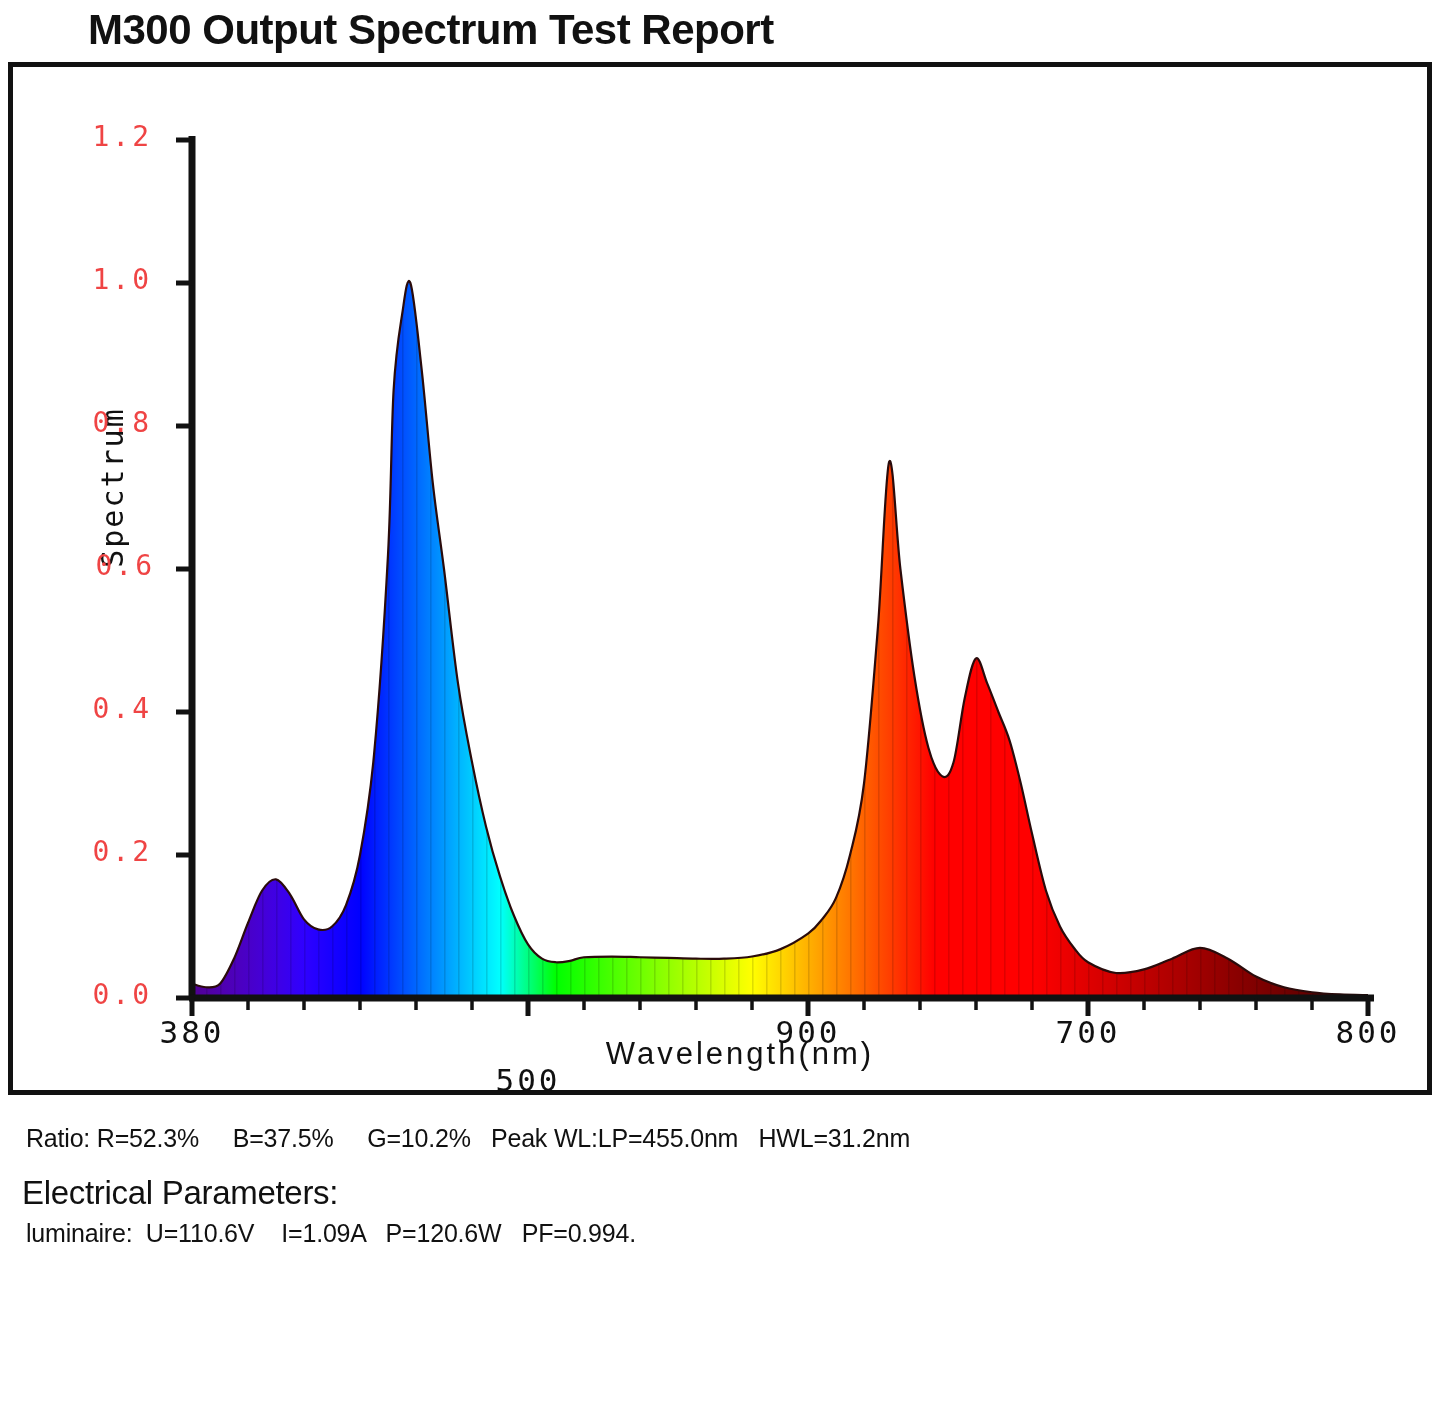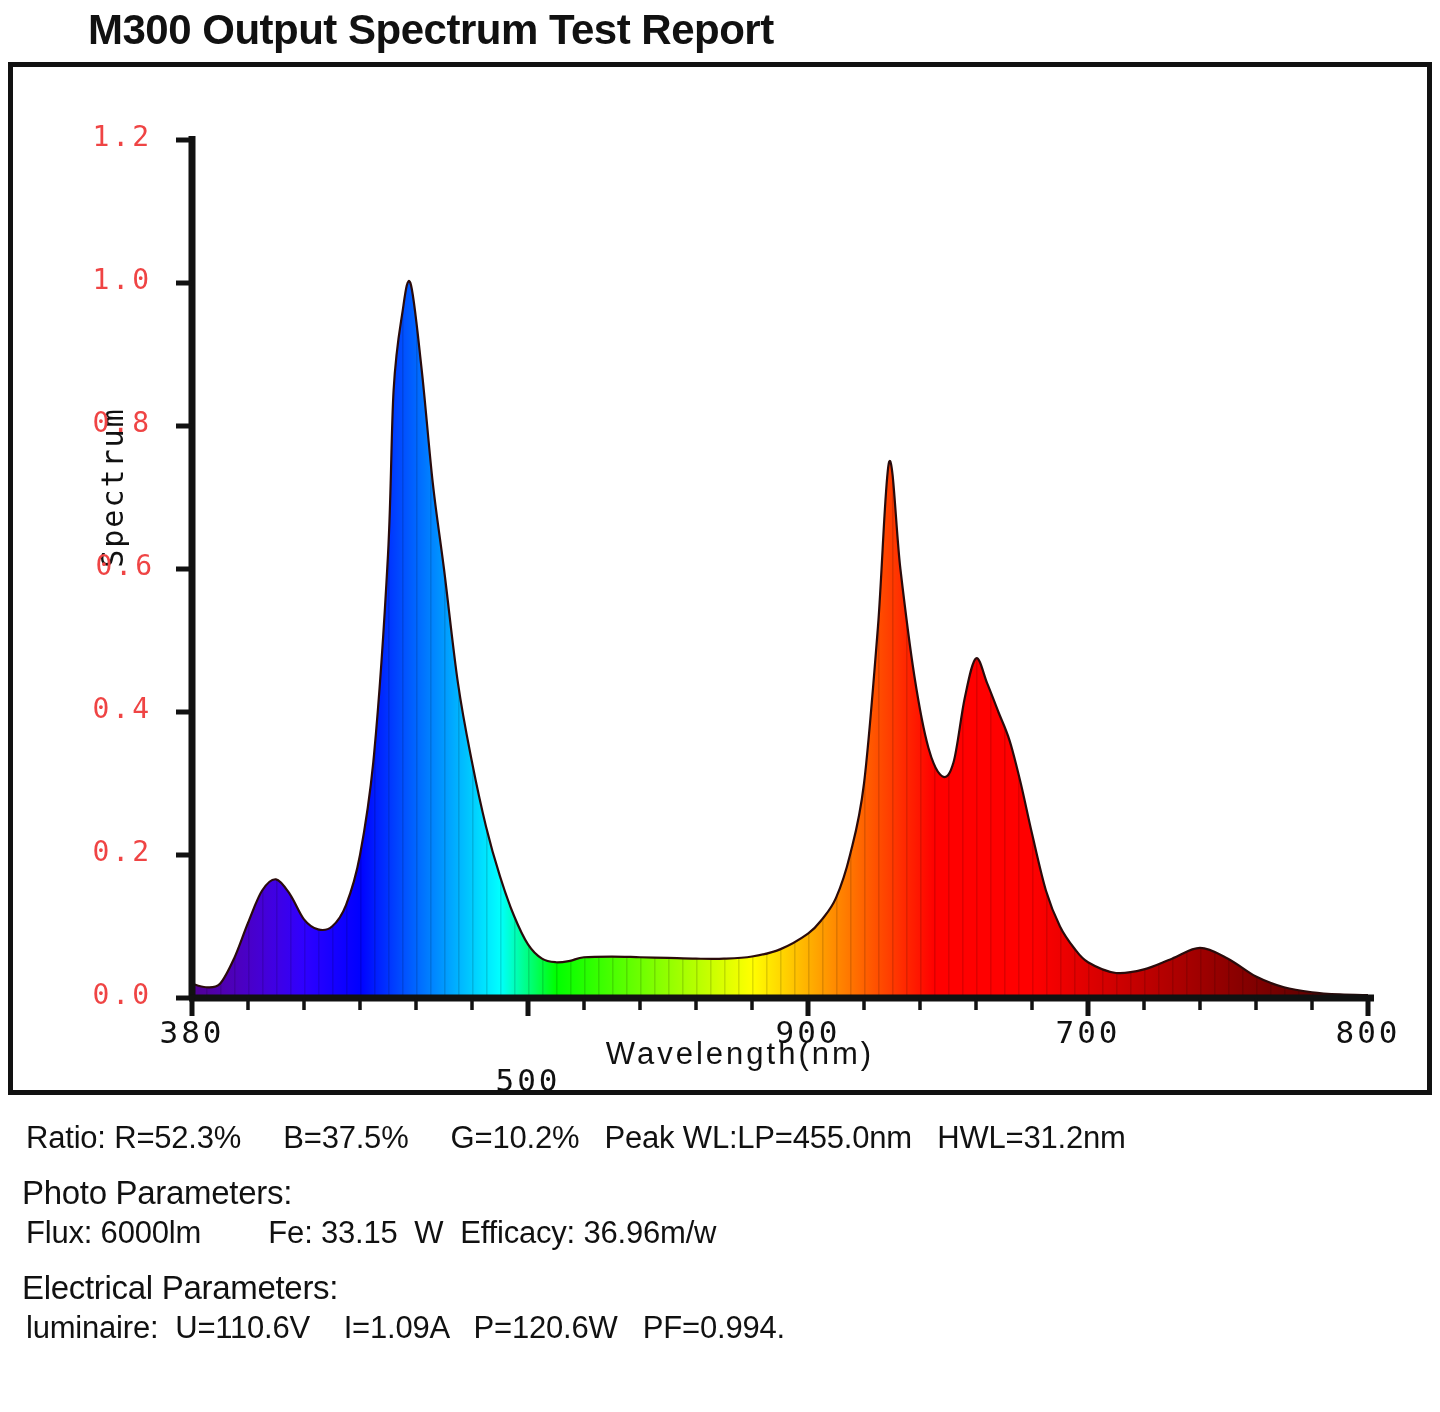--- a/index.html
+++ b/index.html
@@ -49,21 +49,21 @@
   
   .params{position:absolute;left:22px;top:1118px;width:1400px;}
   .pgroup{margin-bottom:14px;}
   .phead{
     font-family:"Liberation Sans",sans-serif;
     font-size:33px;font-weight:400;color:#111;
     line-height:41px;letter-spacing:-0.3px;white-space:nowrap;
   }
   .pline{
     font-family:"Liberation Sans",sans-serif;
-    font-size:31px;font-weight:400;color:#111;
+    font-size:25px;font-weight:400;color:#111;
     line-height:40px;letter-spacing:-0.2px;white-space:pre;
     padding-left:4px;
   }
 </style>
 </head>
 <body>
 
 <div class="page">
 
   <div class="title">M300 Output Spectrum Test Report</div>
@@ -305,24 +305,20 @@
       <div class="xtick" style="left: 1018px; top: 1014px;">700</div>
       <div class="xtick" style="left: 1298px; top: 1014px;">800</div>
     </div>
 
   <div class="params">
 
     <div class="pgroup">
       <div class="pline">Ratio: R=52.3%     B=37.5%     G=10.2%   Peak WL:LP=455.0nm   HWL=31.2nm</div>
     </div>
 
-    <div class="pgroup">
-      <div class="phead">Photo Parameters:</div>
-      <div class="pline">Flux: 6000lm        Fe: 33.15  W  Efficacy: 36.96m/w</div>
-    </div>
 
     <div class="pgroup">
       <div class="phead">Electrical Parameters:</div>
       <div class="pline">luminaire:  U=110.6V    I=1.09A   P=120.6W   PF=0.994.</div>
     </div>
 
   </div>
 </div>
 
 </body></html>

